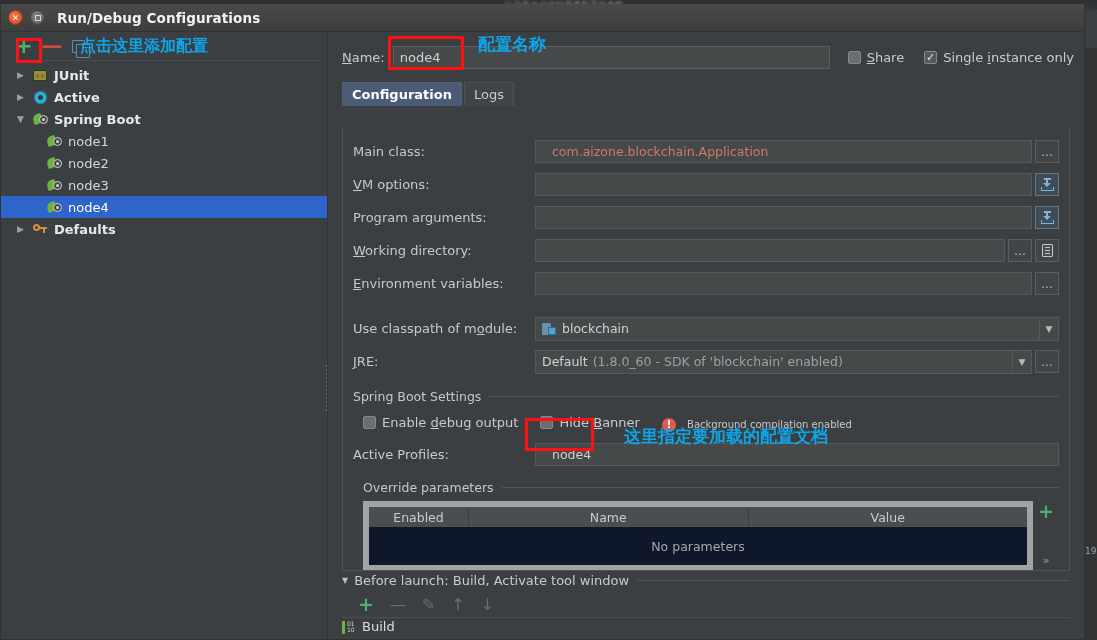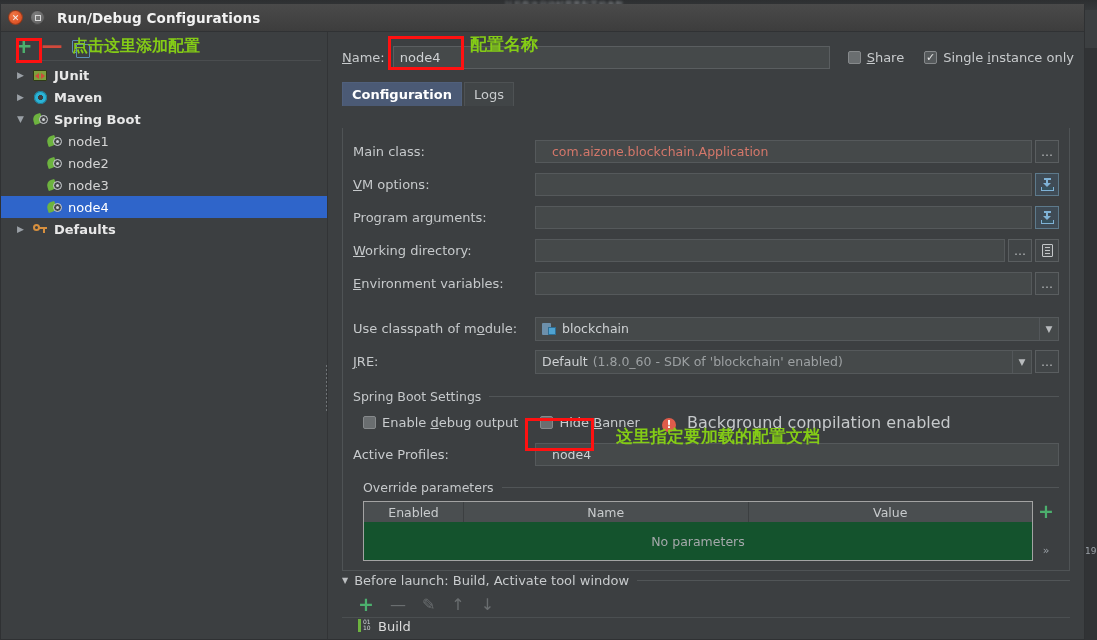--- a/index.html
+++ b/index.html
@@ -273,34 +273,34 @@
     margin: 16px 0 9px 0;
   }
   .section-title .line { flex: 1; height: 1px; background: #515557; margin-left: 8px; }
 
   .cb-row { display: flex; align-items: center; gap: 22px; margin: 0 0 10px 10px; }
   .warn-dot {
     width: 14px; height: 14px; border-radius: 50%; background: #e05c4b;
     color: #fff; font-size: 11px; font-weight: bold; line-height: 14px;
     text-align: center; display: inline-block; margin-right: 6px;
   }
-  .warn-text { color: #c6c9cb; font-size: 16px; }
+  .warn-text { color: #c6c9cb; font-size: 10px; }
 
   .profiles-row { display: flex; align-items: center; margin: 0 0 6px 0; height: 24px; }
   .profiles-row .lbl { width: 182px; flex: 0 0 182px; }
 
   .override-title {
     display: flex; align-items: center; color: #c6c9cb; font-size: 12.5px;
     margin: 14px 0 6px 10px;
   }
   .override-title .line { flex: 1; height: 1px; background: #515557; margin-left: 8px; }
 
   .table-wrap { display: flex; margin-left: 10px; margin-right: 2px; }
   .param-table {
-    flex: 1; border: 1px solid #a3a3a3; background: #14532d;
+    flex: 1; border: 6px solid #a3a3a3; background: #0f172a;
   }
   .th-row { display: flex; height: 20px; background: #4a4e50; }
   .th {
     flex: 1; display: flex; align-items: center; justify-content: center;
     color: #c8cbcd; font-size: 12.5px; border-right: 1px solid #3c3f41;
   }
   .th.enabled-col { flex: 0 0 100px; }
   .th:last-child { border-right: none; }
   .tbody {
     height: 38px; display: flex; align-items: center; justify-content: center;
@@ -316,33 +316,33 @@
   
   .before-launch {
     position: absolute; left: 14px; right: 14px; bottom: 0; height: 66px;
   }
   .bl-title { display: flex; align-items: center; color: #c8cbcd; font-size: 13px; }
   .bl-title .tri { color: #bcbfc1; font-size: 8px; margin-right: 6px; }
   .bl-title .line { flex: 1; height: 1px; background: #515557; margin-left: 8px; }
   .bl-toolbar { display: flex; align-items: center; gap: 16px; margin: 7px 0 5px 16px; }
   .bl-ic { font-size: 16px; line-height: 1; color: #6a6e70; }
   .bl-ic.plus { color: #4caf6d; font-size: 19px; font-weight: bold; }
-  .bl-list-row { display: flex; align-items: flex-start; gap: 6px; margin-left: 16px; color: #dcdcdc; font-size: 13px; }
+  .bl-list-row { display: flex; align-items: flex-end; gap: 6px; margin-left: 0; color: #dcdcdc; font-size: 13px; }
   .build-icon {
     width: 14px; height: 13px; position: relative; flex: 0 0 14px;
   }
   .build-icon .bi-bar { position:absolute; left:0; top:0; width:3px; height:13px; background:#6db33f;}
   .build-icon .bi-t { position:absolute; left:5px; top:0px; color:#cfd3d6; font-size:6px; line-height:6px;}
   .build-icon .bi-b { position:absolute; left:5px; top:6px; color:#cfd3d6; font-size:6px; line-height:6px;}
   .bl-sep { position:absolute; left:0; right:0; bottom: 21px; height:1px; background:#4b4f51; }
 
   
   .ann {
-    position: absolute; color: #84cc16; font-weight: bold;
-    font-family: Liberation Mono, monospace; white-space: nowrap;
+    position: absolute; color: #0ea5e9; font-weight: bold;
+    font-family: Liberation Mono, monospace; white-space: nowrap; padding-left: 8px;
   }
   .redbox {
     position: absolute; border: 3px solid #ff1111; pointer-events: none;
   }
 </style>
 </head>
 <body>
 
 <div id="root">
 
@@ -382,21 +382,21 @@
                 <span class="ico-junit"></span>
               </span>
             <span>JUnit</span>
           </div>
 
           <div class="tree-row group">
             <span class="arrow">▶</span>
             <span class="t-icon">
                 <span class="ico-maven"></span>
               </span>
-            <span>Maven</span>
+            <span>Active</span>
           </div>
 
           <div class="tree-row group">
             <span class="arrow">▼</span>
             <span class="t-icon">
               <span class="ico-spring">
                   <span class="leaf"></span>
                   <span class="bean"></span>
                 </span>
             </span>

